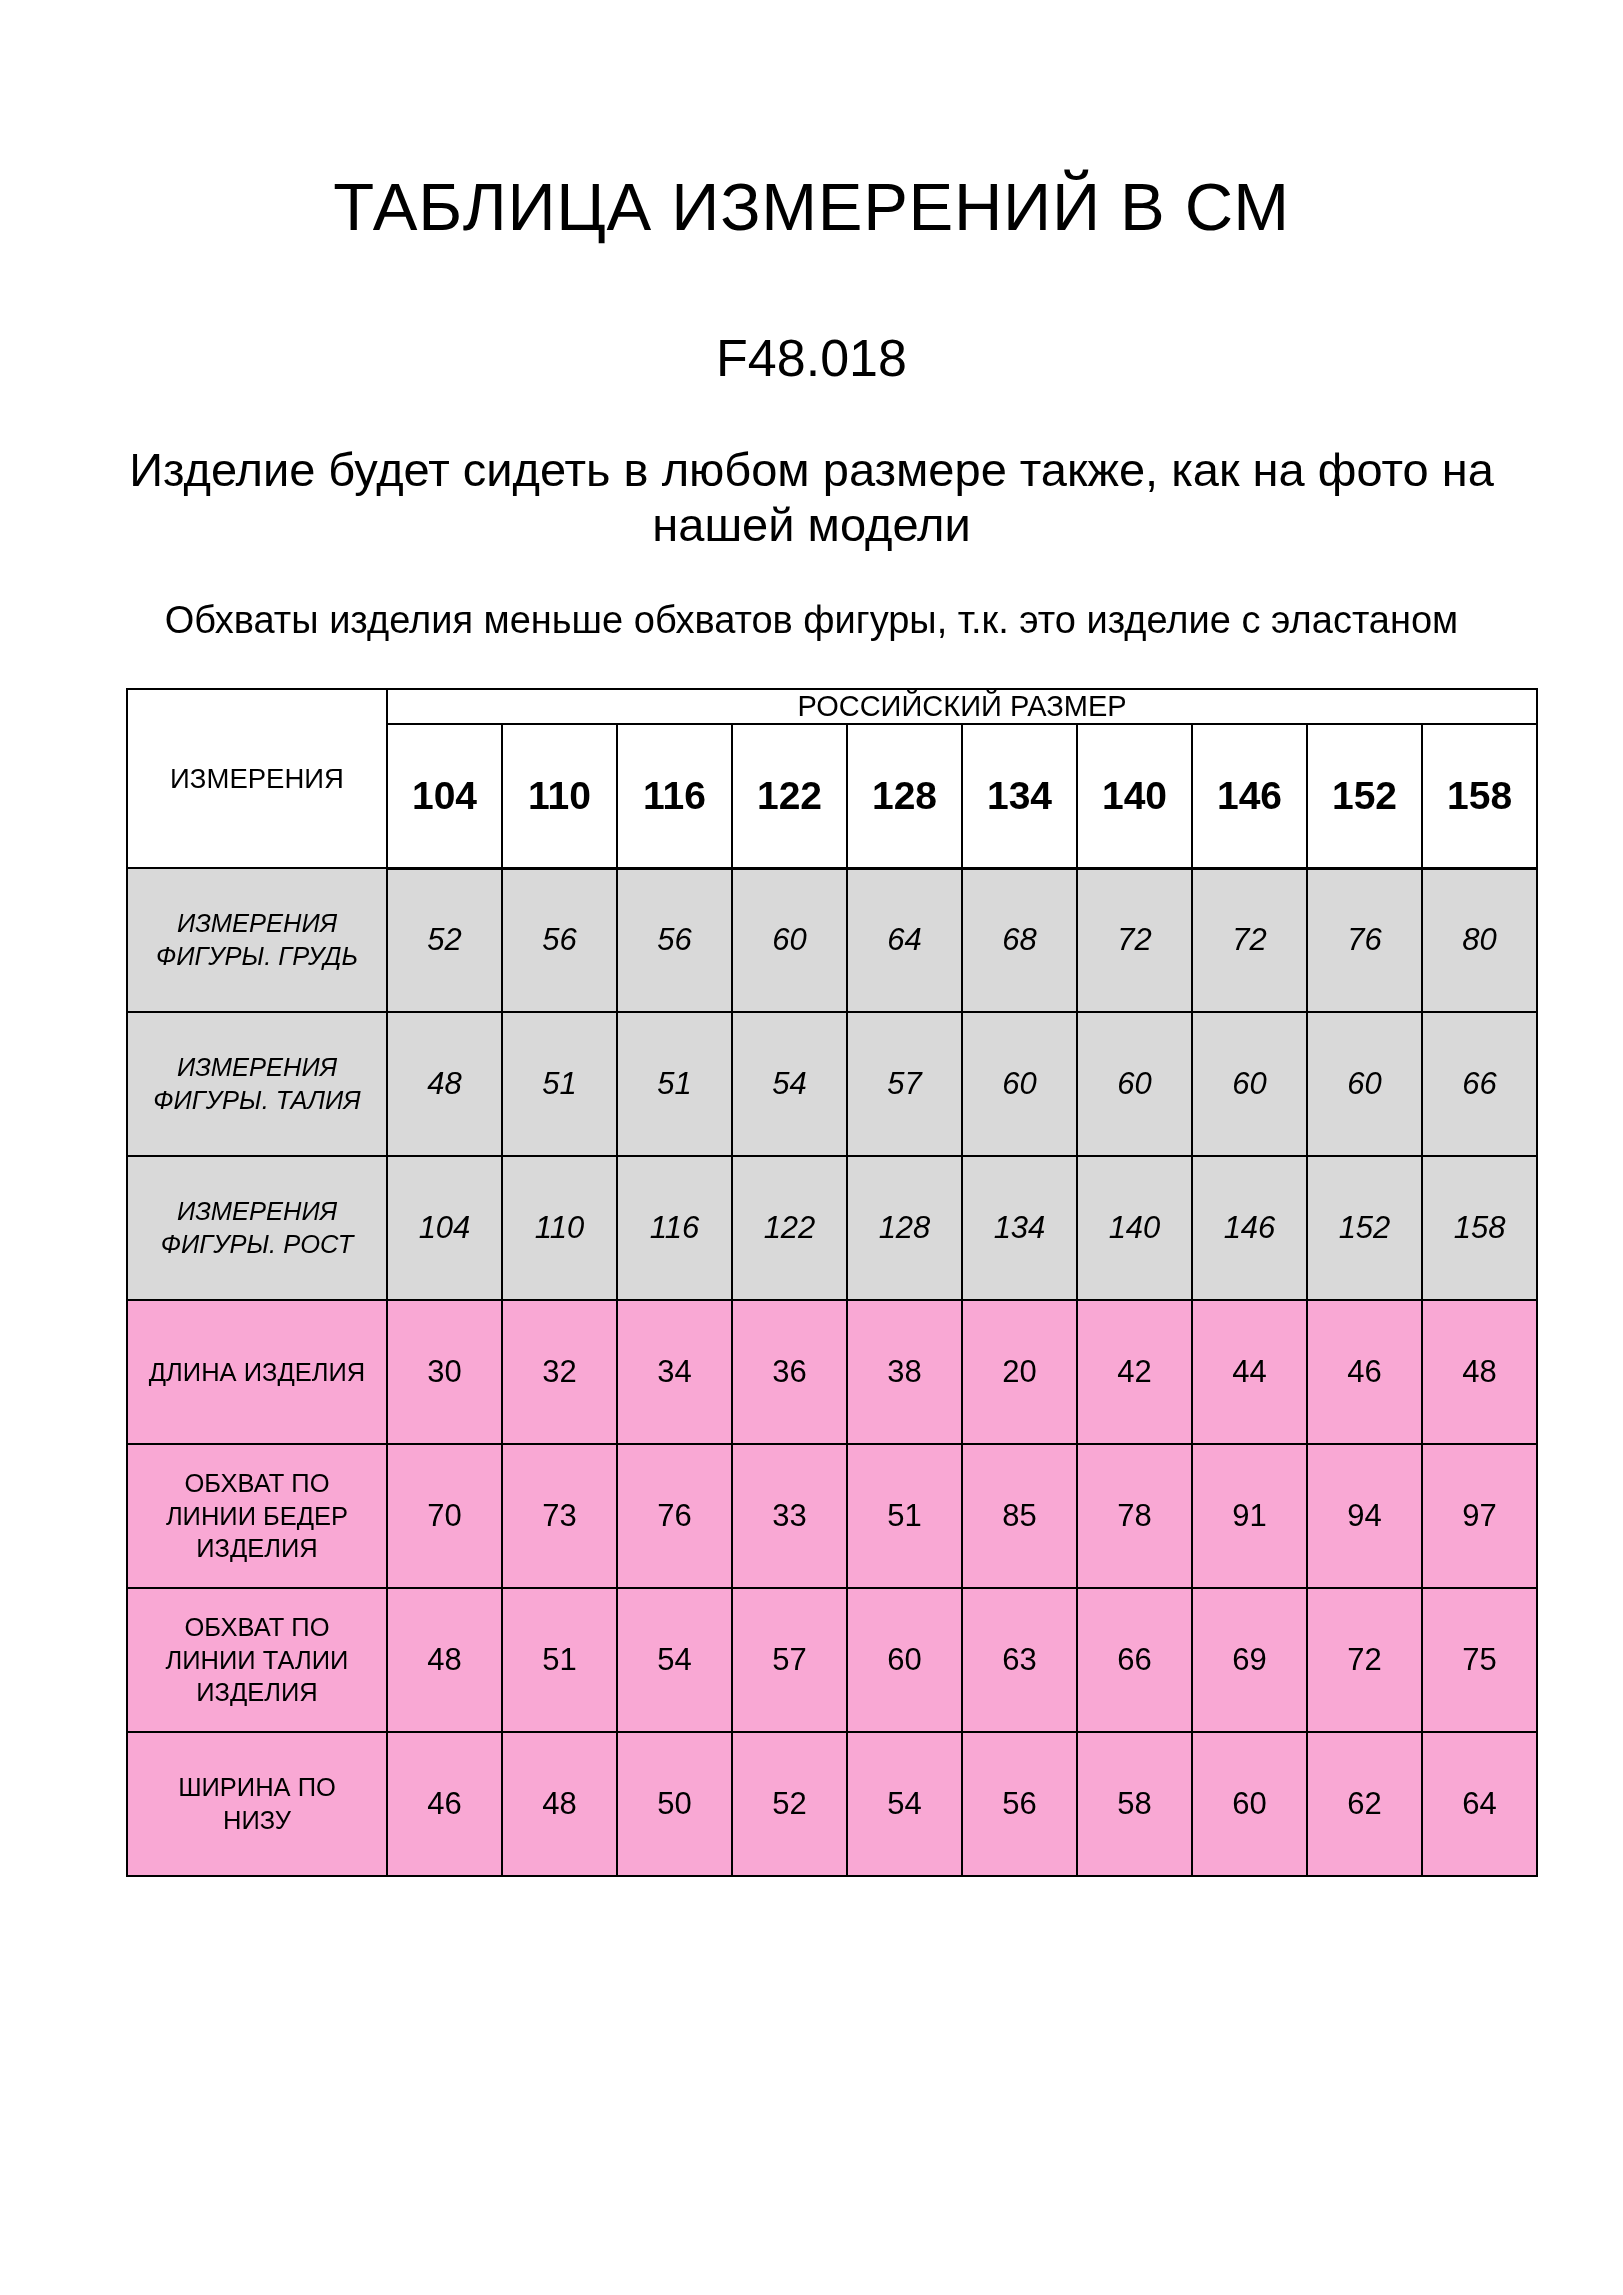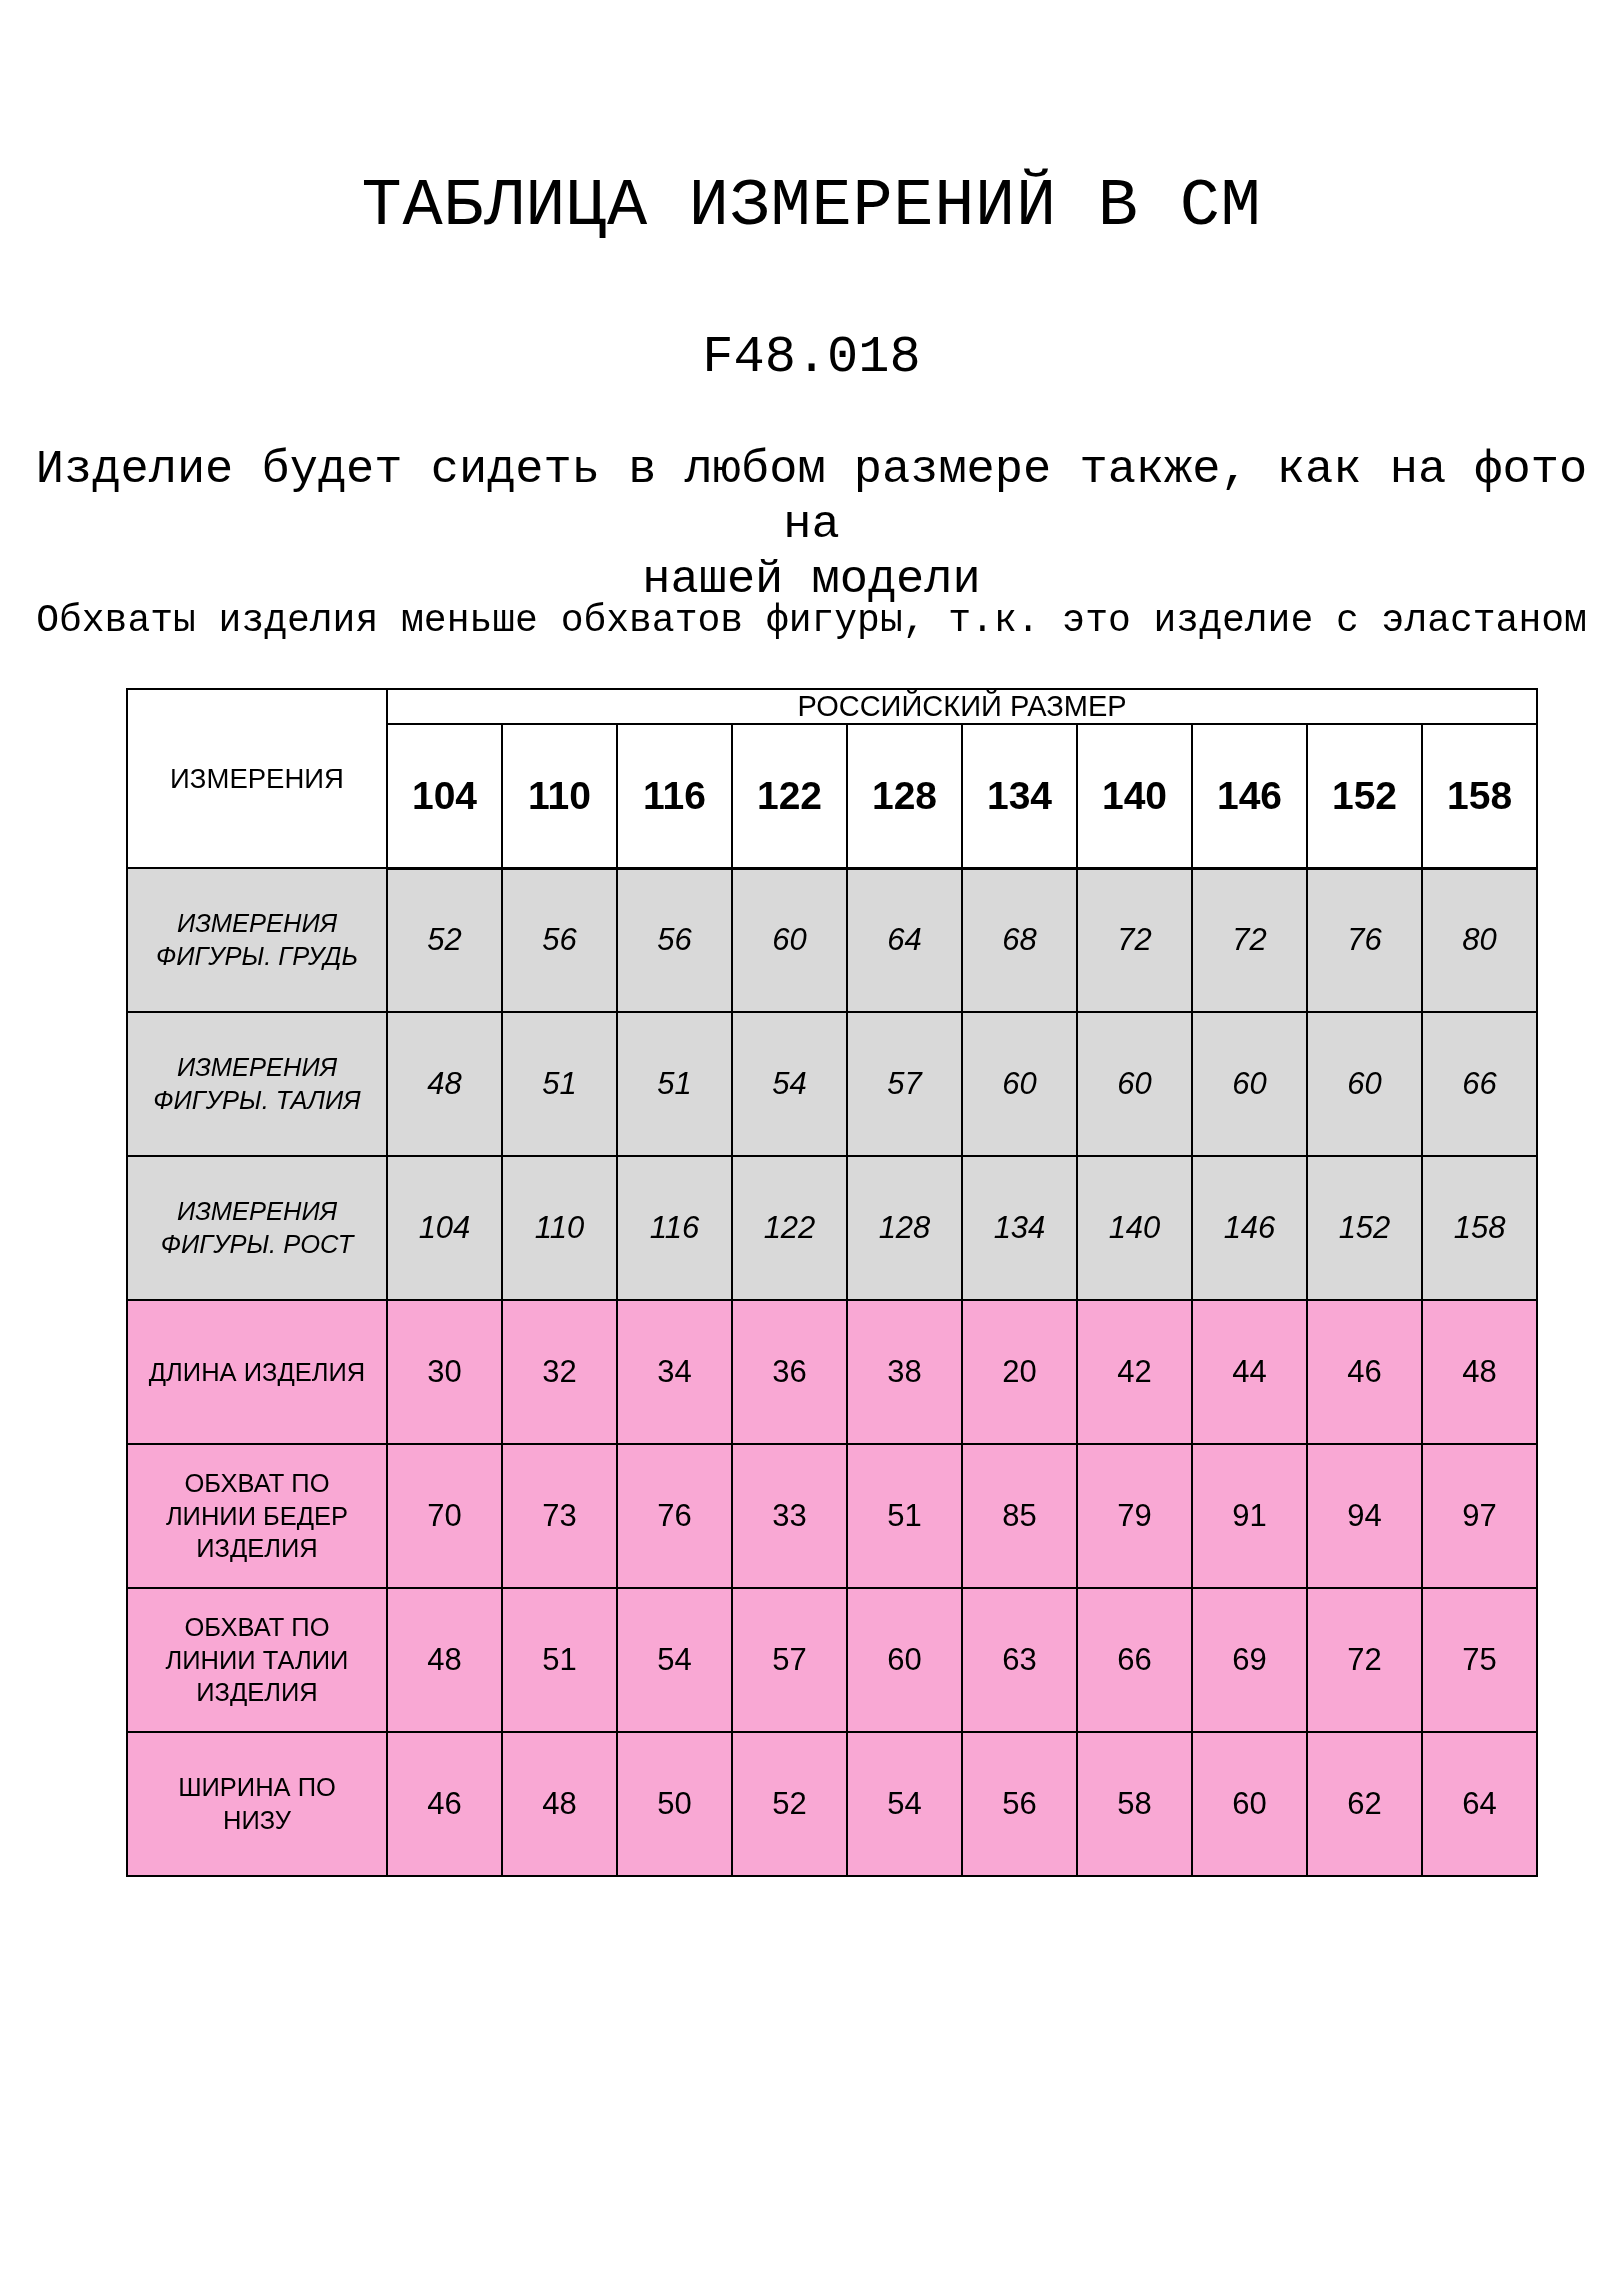--- a/index.html
+++ b/index.html
@@ -6,21 +6,21 @@
   * { box-sizing: border-box; }
   html, body { margin: 0; padding: 0; }
   body {
     width: 1623px; height: 2295px;
     background: #ffffff;
     color: var(--ink);
     font-family: "Liberation Sans", "DejaVu Sans", sans-serif;
     position: relative;
     overflow: hidden;
   }
-  .abs-center { position: absolute; left: 0; right: 0; text-align: center; margin: 0; font-family: Liberation Mono, monospace; }
+  .abs-center { position: absolute; left: 0; right: 0; text-align: center; margin: 0; }
 
   .title { top: 168px; font-size: 67px; font-weight: 400; letter-spacing: 0.7px; }
   .product-code { top: 328px; font-size: 52px; font-weight: 400; }
   .fit-note {
     top: 442px; font-size: 47px; line-height: 55px;
     white-space: pre-line;
   }
   .elastane-note { top: 599px; font-size: 38px; }
 
   table.size-table {
@@ -164,21 +164,21 @@
         <tr class="row-product">
           <td class="cell-label">ОБХВАТ ПО
 ЛИНИИ БЕДЕР
 ИЗДЕЛИЯ</td>
           <td class="cell-value">70</td>
           <td class="cell-value">73</td>
           <td class="cell-value">76</td>
           <td class="cell-value">33</td>
           <td class="cell-value">51</td>
           <td class="cell-value">85</td>
-          <td class="cell-value">79</td>
+          <td class="cell-value">78</td>
           <td class="cell-value">91</td>
           <td class="cell-value">94</td>
           <td class="cell-value">97</td>
         </tr>
         <tr class="row-product">
           <td class="cell-label">ОБХВАТ ПО
 ЛИНИИ ТАЛИИ
 ИЗДЕЛИЯ</td>
           <td class="cell-value">48</td>
           <td class="cell-value">51</td>

